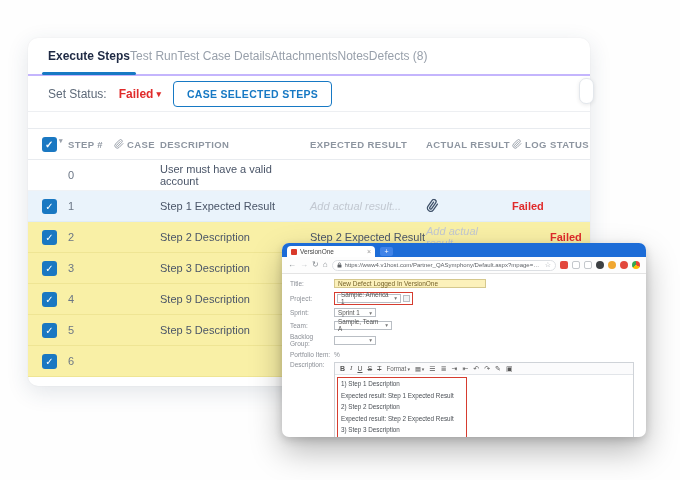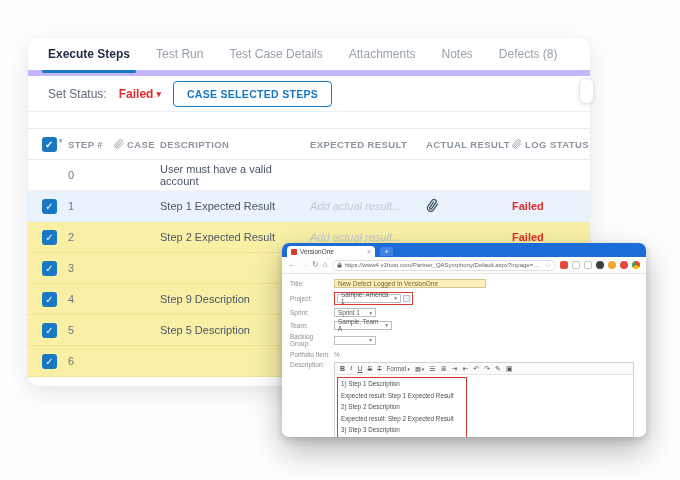--- a/index.html
+++ b/index.html
@@ -11,22 +11,22 @@
     overflow:hidden;
   }
 
   
   .card {
     position:absolute; left:28px; top:38px; width:562px; height:348px;
     background:#fff; border-radius:10px;
     box-shadow:0 6px 22px rgba(40,60,90,.13), 0 0 2px rgba(0,0,0,.06);
   }
   .tabs {
-    display:flex; align-items:center; height:38px; padding-left:20px; gap:26px;
-    border-bottom:6px solid #c4b5fd; position:relative;
+    display:flex; align-items:center; height:38px; padding-left:20px; 
+    border-bottom:2px solid #c4b5fd; position:relative;
   }
   .tab { font-size:12px; color:#98a0ab; position:relative; white-space:nowrap; cursor:default; }
   .tab.active { color:#1f2a44; font-weight:bold; }
   .tab.active .underline {
     position:absolute; left:-6px; right:-6px; bottom:-12px; height:3px;
     background:#1779c4; border-radius:2px;
   }
   .statusbar {
     display:flex; align-items:center; height:36px; padding-left:20px; gap:12px;
     font-size:12px; color:#5d6978; border-bottom:1px solid #edeff2; position:relative;
@@ -228,32 +228,34 @@
         </svg></span>
     <span class="failed">Failed</span>
   </div>
 
   <div class="trow r-yellow">
     <span class="cb">
         <span>✓</span>
       </span>
     <span class="stepnum">2</span>
     <span></span>
+    <span class="desc">Step 2 Description</span>
     <span class="expected">Step 2 Expected Result</span>
     <span class="placeholder">Add actual result...</span>
     <span></span>
     <span class="failed">Failed</span>
   </div>
 
   <div class="trow r-yellow">
     <span class="cb">
         <span>✓</span>
       </span>
     <span class="stepnum">3</span>
     <span></span>
+    <span class="desc">Step 3 Description</span>
     <span></span>
       <span></span>
       <span></span>
       <span></span>
   </div>
   <div class="trow r-yellow">
     <span class="cb">
         <span>✓</span>
       </span>
     <span class="stepnum">4</span>

